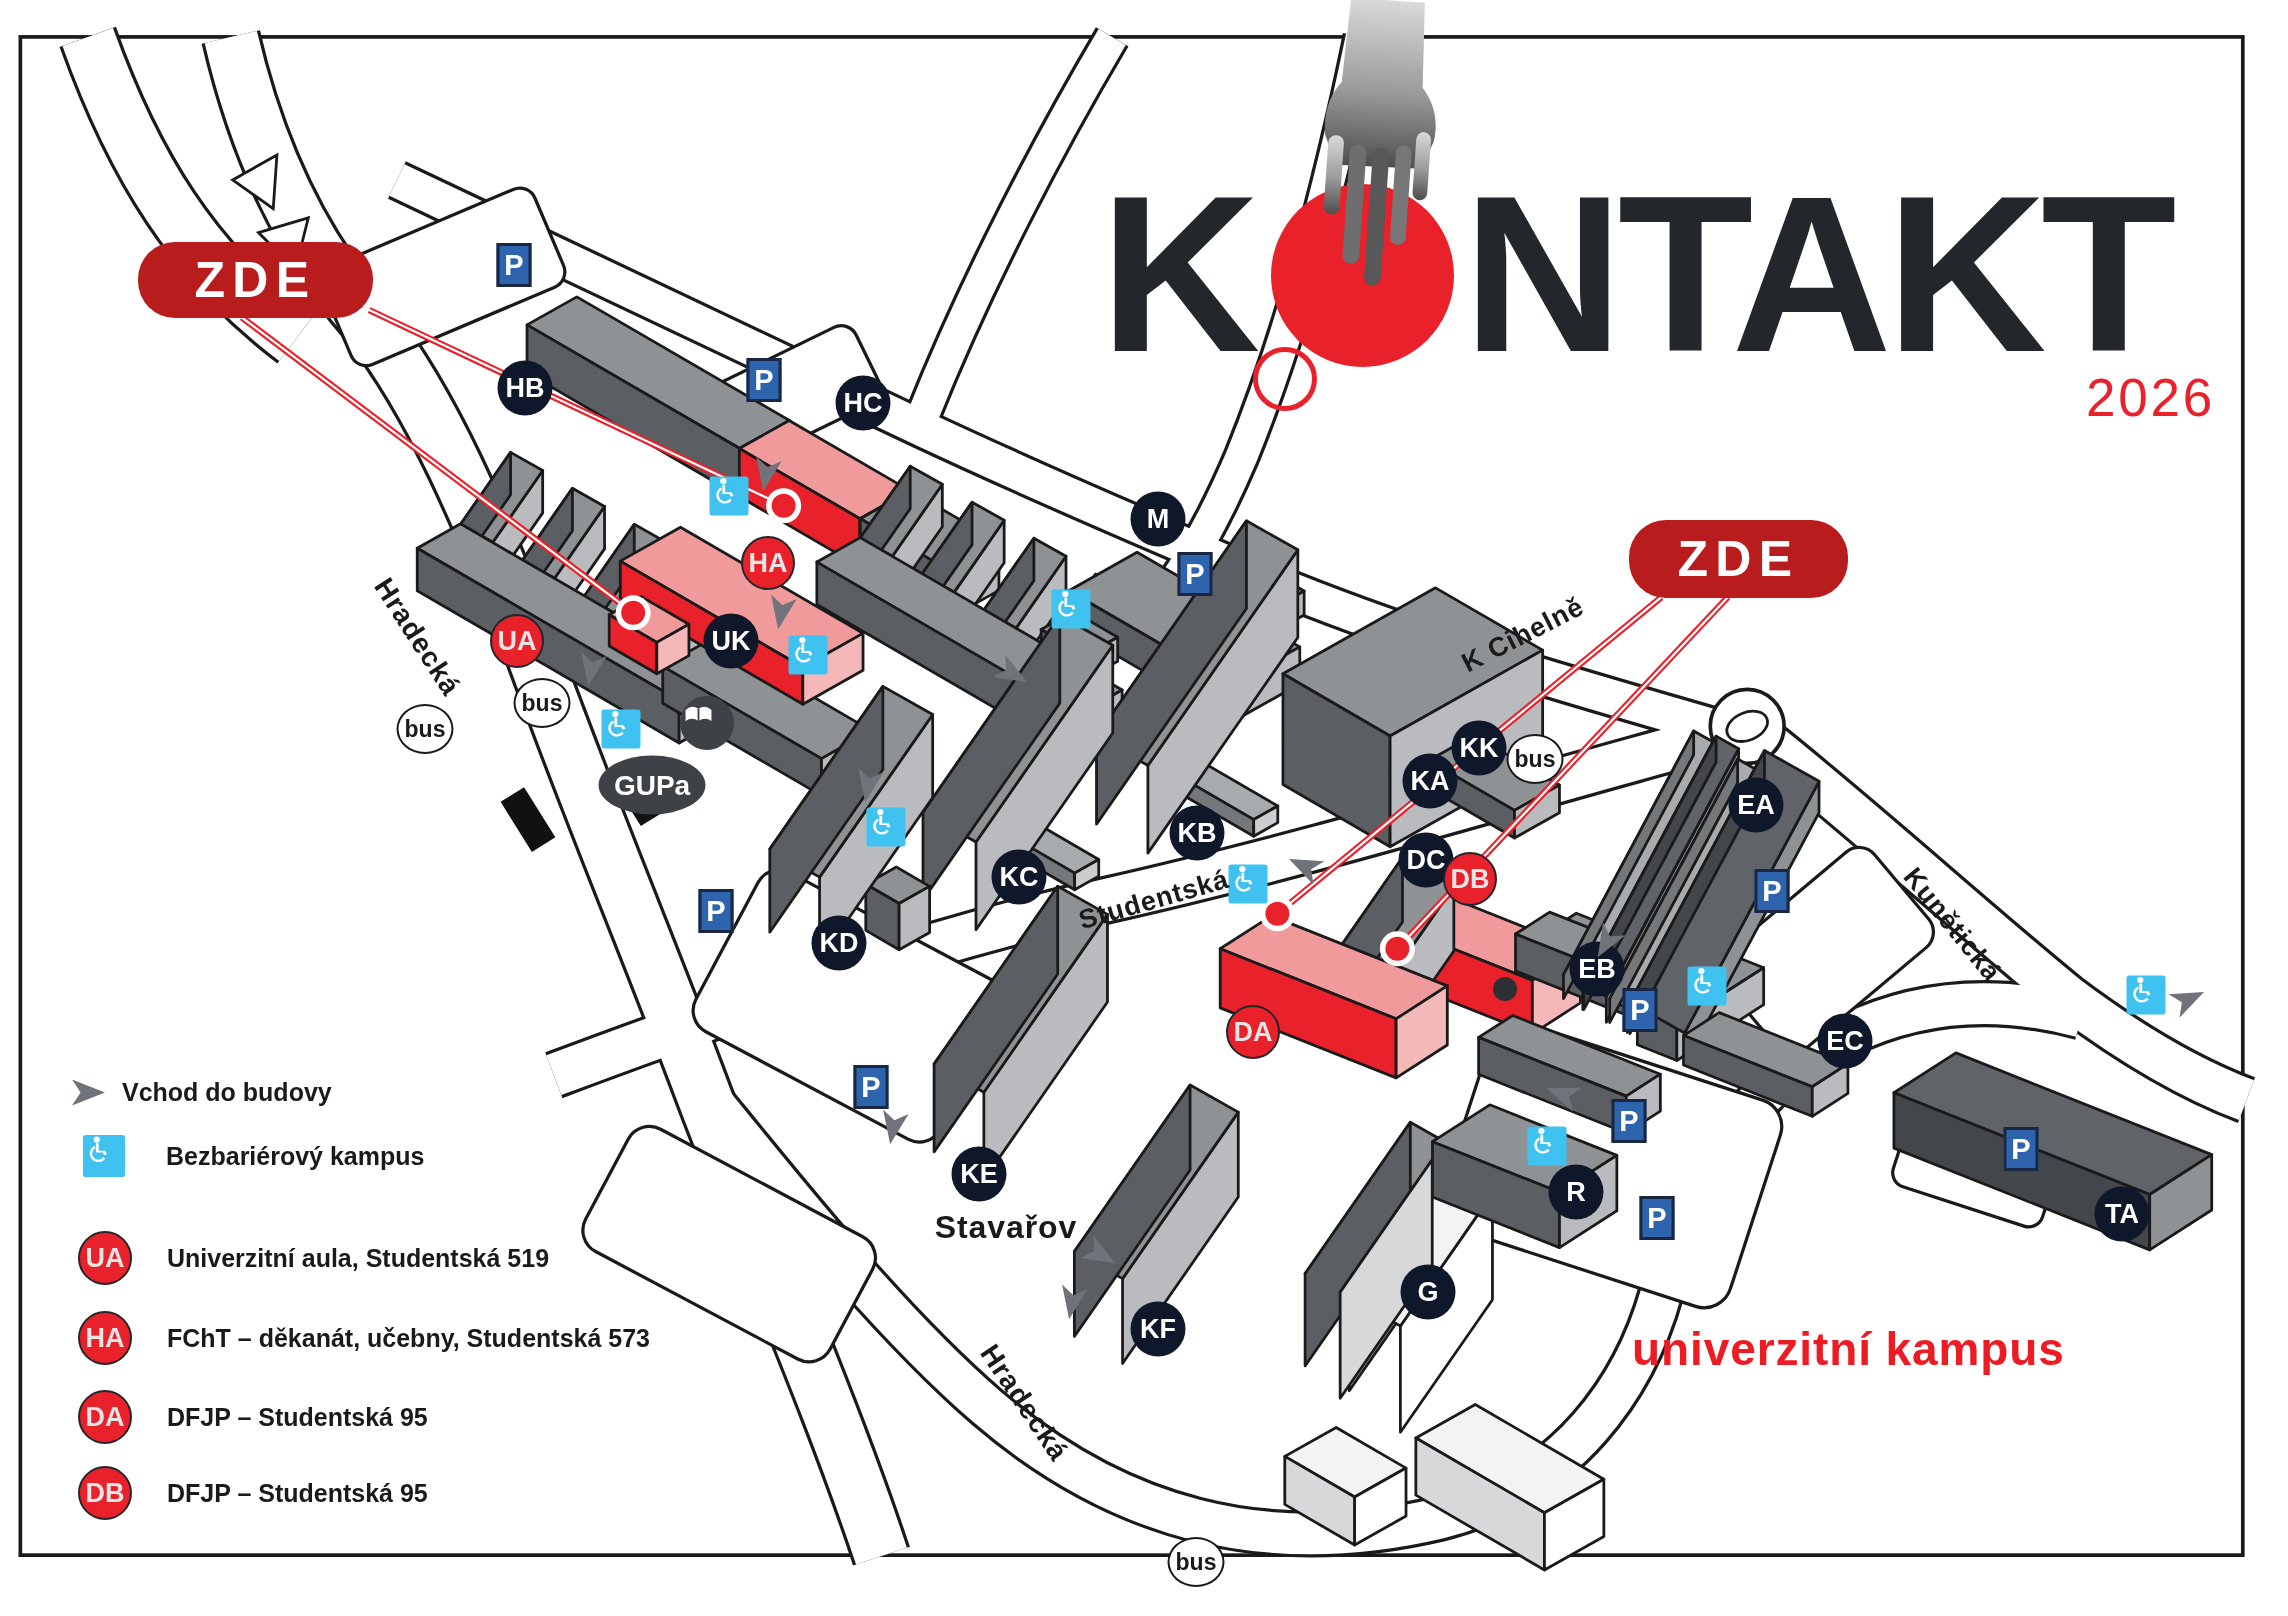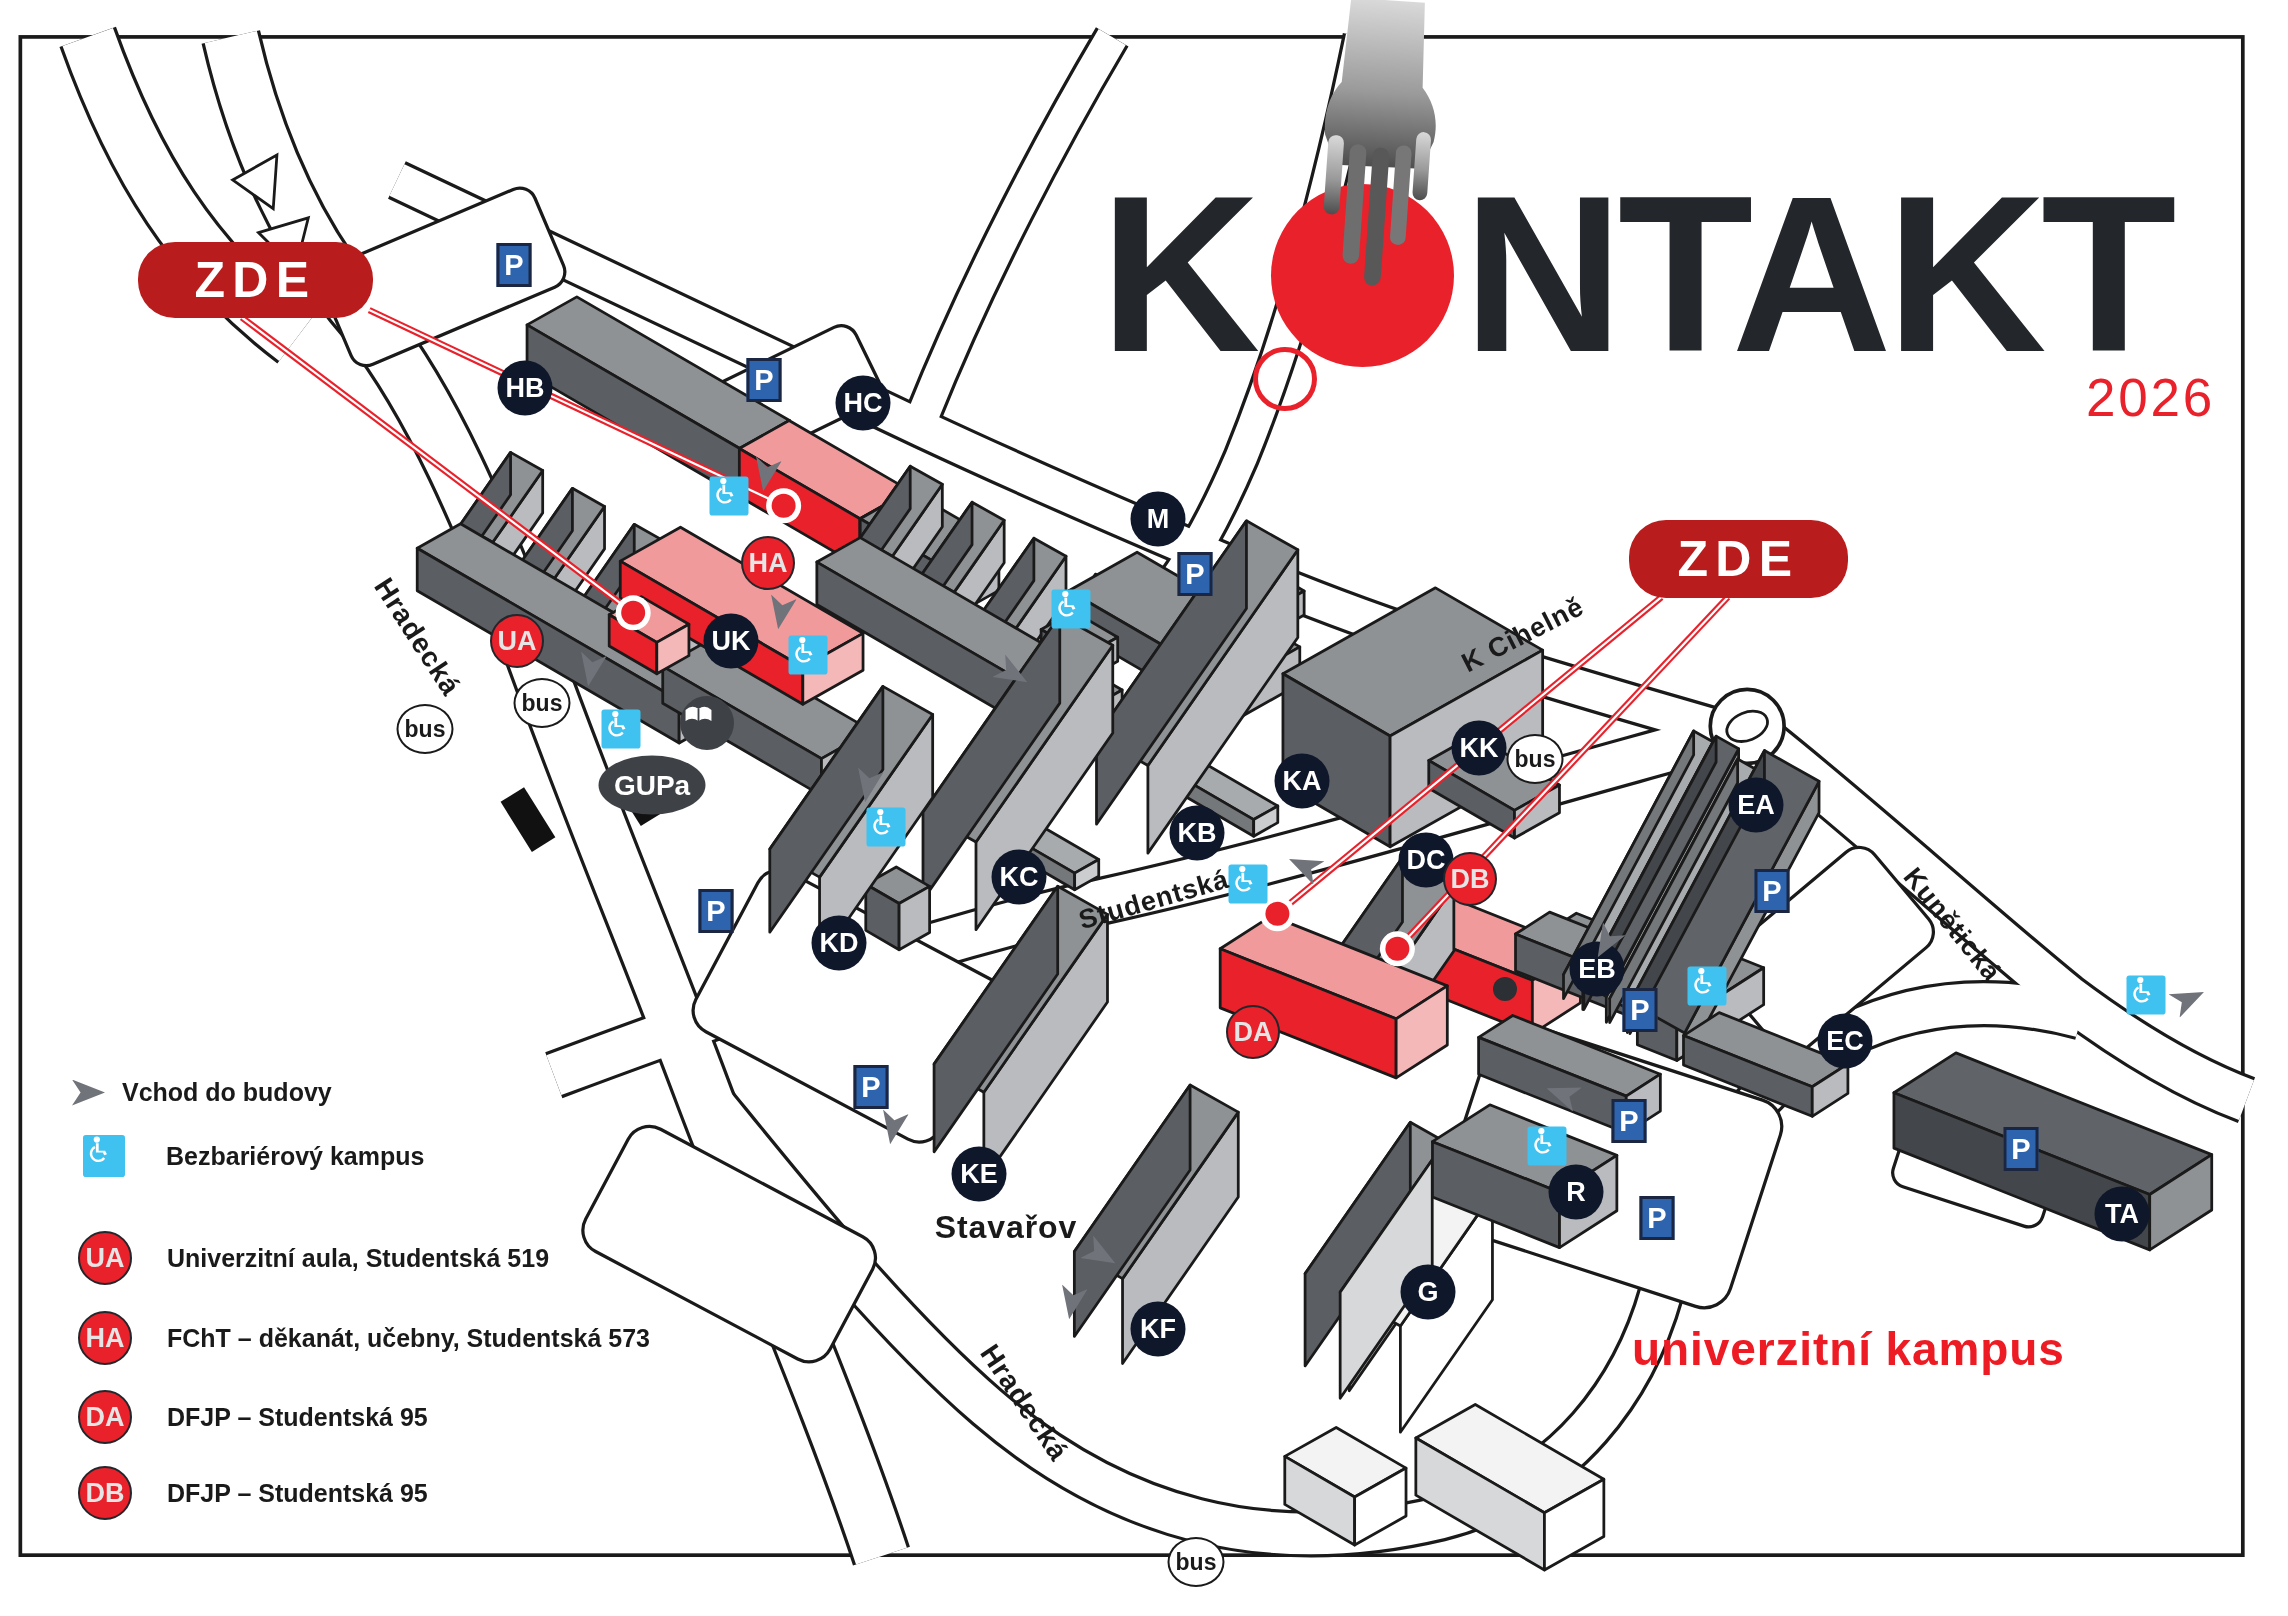--- a/index.html
+++ b/index.html
@@ -248,21 +248,21 @@
     </svg>
 
   <div class="layer" id="markers">
       <div class="mk circ-dark" style="left: 491px; top: 388px;">HB</div>
       <div class="mk circ-dark" style="left: 829px; top: 403px;">HC</div>
       <div class="mk circ-dark" style="left: 1124px; top: 519px;">M</div>
       <div class="mk circ-dark" style="left: 697px; top: 641px;">UK</div>
       <div class="mk circ-dark" style="left: 805px; top: 943px;">KD</div>
       <div class="mk circ-dark" style="left: 985px; top: 877px;">KC</div>
       <div class="mk circ-dark" style="left: 1163px; top: 833px;">KB</div>
-      <div class="mk circ-dark" style="left: 1268px; top: 781px;">KA</div>
+      <div class="mk circ-dark" style="left: 1396px; top: 781px;">KA</div>
       <div class="mk circ-dark" style="left: 1445px; top: 748px;">KK</div>
       <div class="mk circ-dark" style="left: 945px; top: 1174px;">KE</div>
       <div class="mk circ-dark" style="left: 1124px; top: 1329px;">KF</div>
       <div class="mk circ-dark" style="left: 1394px; top: 1292px;">G</div>
       <div class="mk circ-dark" style="left: 1392px; top: 860px;">DC</div>
       <div class="mk circ-dark" style="left: 1563px; top: 969px;">EB</div>
       <div class="mk circ-dark" style="left: 1722px; top: 805px;">EA</div>
       <div class="mk circ-dark" style="left: 1811px; top: 1041px;">EC</div>
       <div class="mk circ-dark" style="left: 1542px; top: 1192px;">R</div>
       <div class="mk circ-dark" style="left: 2088px; top: 1214px;">TA</div>

